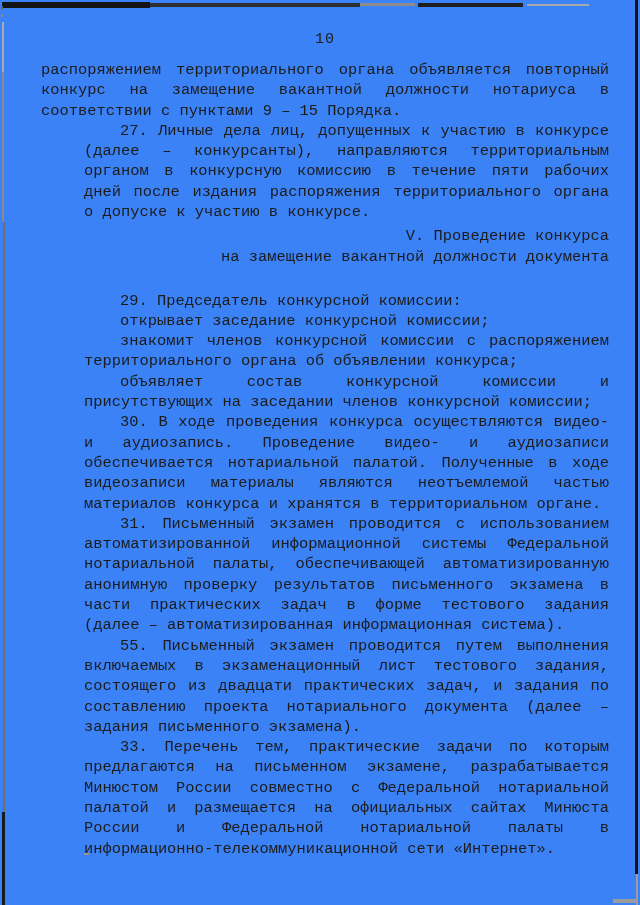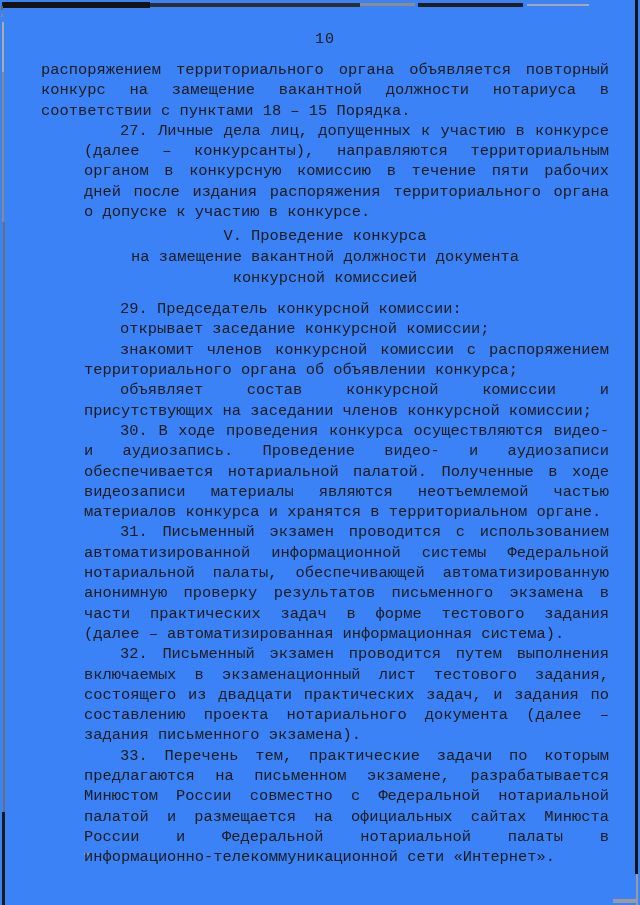--- a/index.html
+++ b/index.html
@@ -25,22 +25,22 @@
     letter-spacing:1px;
   }
   .para {
     margin:0;
     font-size:15.4px;
     line-height:20.3px;
     text-align:justify;
   }
   .para.indent { text-indent:36px;margin-left:43px; }
   .heading {
-    margin:4px 0 11px 0;
-    text-align:center;
+    margin:4px 0 23px 0;
+    text-align:right;
   }
   .heading div {
     font-size:15.4px;
     line-height:20.6px;
   }
   
   .artifact { position:absolute; }
   .a-top-1 { left:2px;   top:2px;   width:148px; height:6px;  background:#141414; }
   .a-top-2 { left:150px; top:3px;   width:210px; height:4px;  background:#2e2e2e; }
   .a-top-3 { left:360px; top:3px;   width:55px;  height:3px;  background:#8c8c8c; }
@@ -75,33 +75,32 @@
   <div class="artifact a-left-3"></div>
   <div class="artifact a-left-4"></div>
   <div class="artifact a-dash-1"></div>
   <div class="artifact a-dash-2"></div>
   <div class="artifact a-speck"></div>
 
   <div class="content">
 
     <div class="page-number">10</div>
 
-    <p class="para">распоряжением территориального органа объявляется повторный конкурс на замещение вакантной должности нотариуса в соответствии с пунктами 18 – 15 Порядка.</p>
+    <p class="para">распоряжением территориального органа объявляется повторный конкурс на замещение вакантной должности нотариуса в соответствии с пунктами 9 – 15 Порядка.</p>
 
     <p class="para indent">27. Личные дела лиц, допущенных к участию в конкурсе (далее – конкурсанты), направляются территориальным органом в конкурсную комиссию в течение пяти рабочих дней после издания распоряжения территориального органа о допуске к участию в конкурсе.</p>
 
     <div class="heading">
       <div>V. Проведение конкурса</div>
       <div>на замещение вакантной должности документа</div>
-      <div>конкурсной комиссией</div>
     </div>
 
     <p class="para indent">29. Председатель конкурсной комиссии:</p>
     <p class="para indent">открывает заседание конкурсной комиссии;</p>
     <p class="para indent">знакомит членов конкурсной комиссии с распоряжением территориального органа об объявлении конкурса;</p>
     <p class="para indent">объявляет состав конкурсной комиссии и присутствующих на заседании членов конкурсной комиссии;</p>
     <p class="para indent">30. В ходе проведения конкурса осуществляются видео- и аудиозапись. Проведение видео- и аудиозаписи обеспечивается нотариальной палатой. Полученные в ходе видеозаписи материалы являются неотъемлемой частью материалов конкурса и хранятся в территориальном органе.</p>
     <p class="para indent">31. Письменный экзамен проводится с использованием автоматизированной информационной системы Федеральной нотариальной палаты, обеспечивающей автоматизированную анонимную проверку результатов письменного экзамена в части практических задач в форме тестового задания (далее – автоматизированная информационная система).</p>
-    <p class="para indent">32. Письменный экзамен проводится путем выполнения включаемых в экзаменационный лист тестового задания, состоящего из двадцати практических задач, и задания по составлению проекта нотариального документа (далее – задания письменного экзамена).</p>
+    <p class="para indent">55. Письменный экзамен проводится путем выполнения включаемых в экзаменационный лист тестового задания, состоящего из двадцати практических задач, и задания по составлению проекта нотариального документа (далее – задания письменного экзамена).</p>
     <p class="para indent">33. Перечень тем, практические задачи по которым предлагаются на письменном экзамене, разрабатывается Минюстом России совместно с Федеральной нотариальной палатой и размещается на официальных сайтах Минюста России и Федеральной нотариальной палаты в информационно-телекоммуникационной сети «Интернет».</p>
 
   </div>
 </div>
 
 </body></html>

